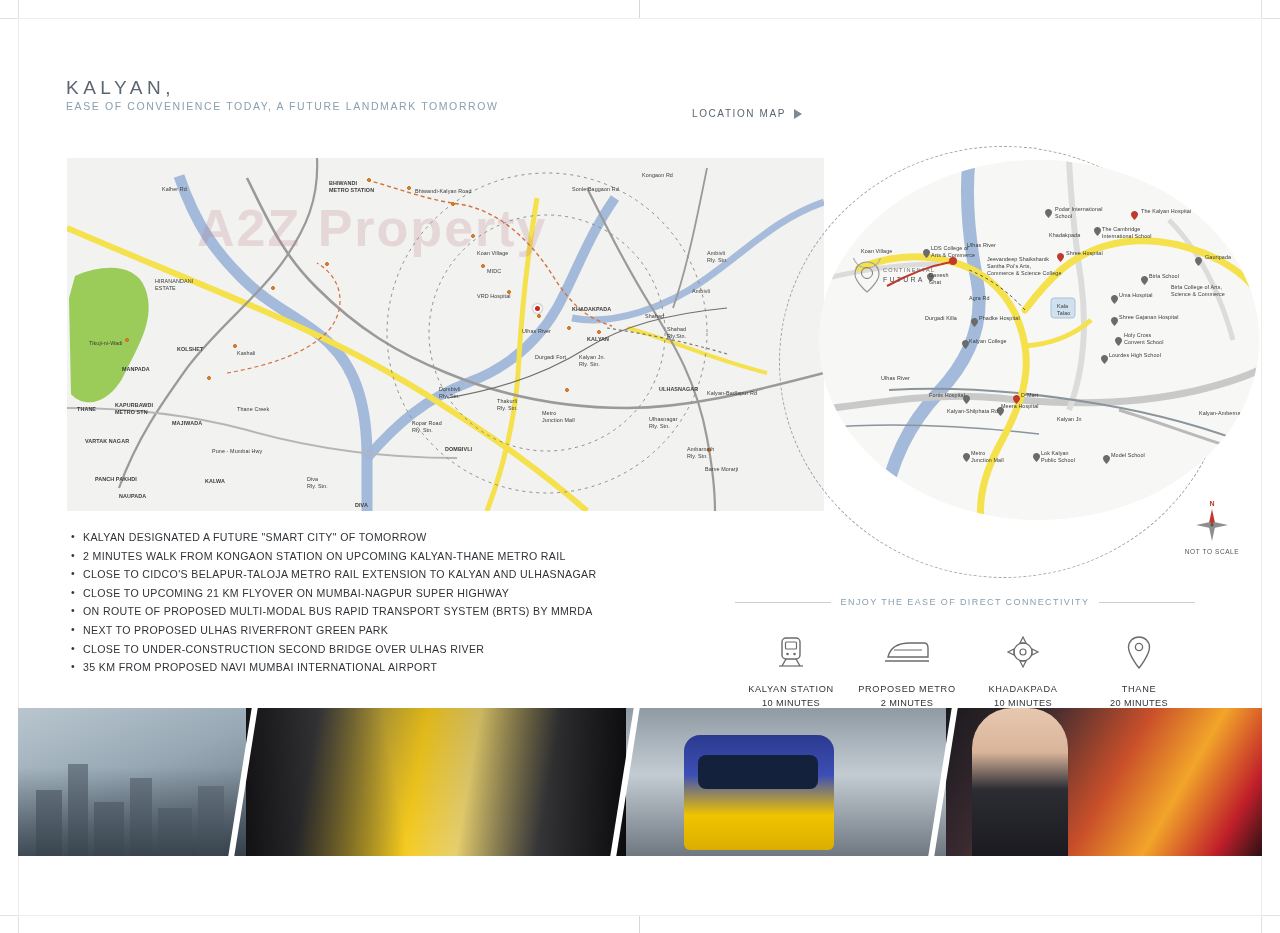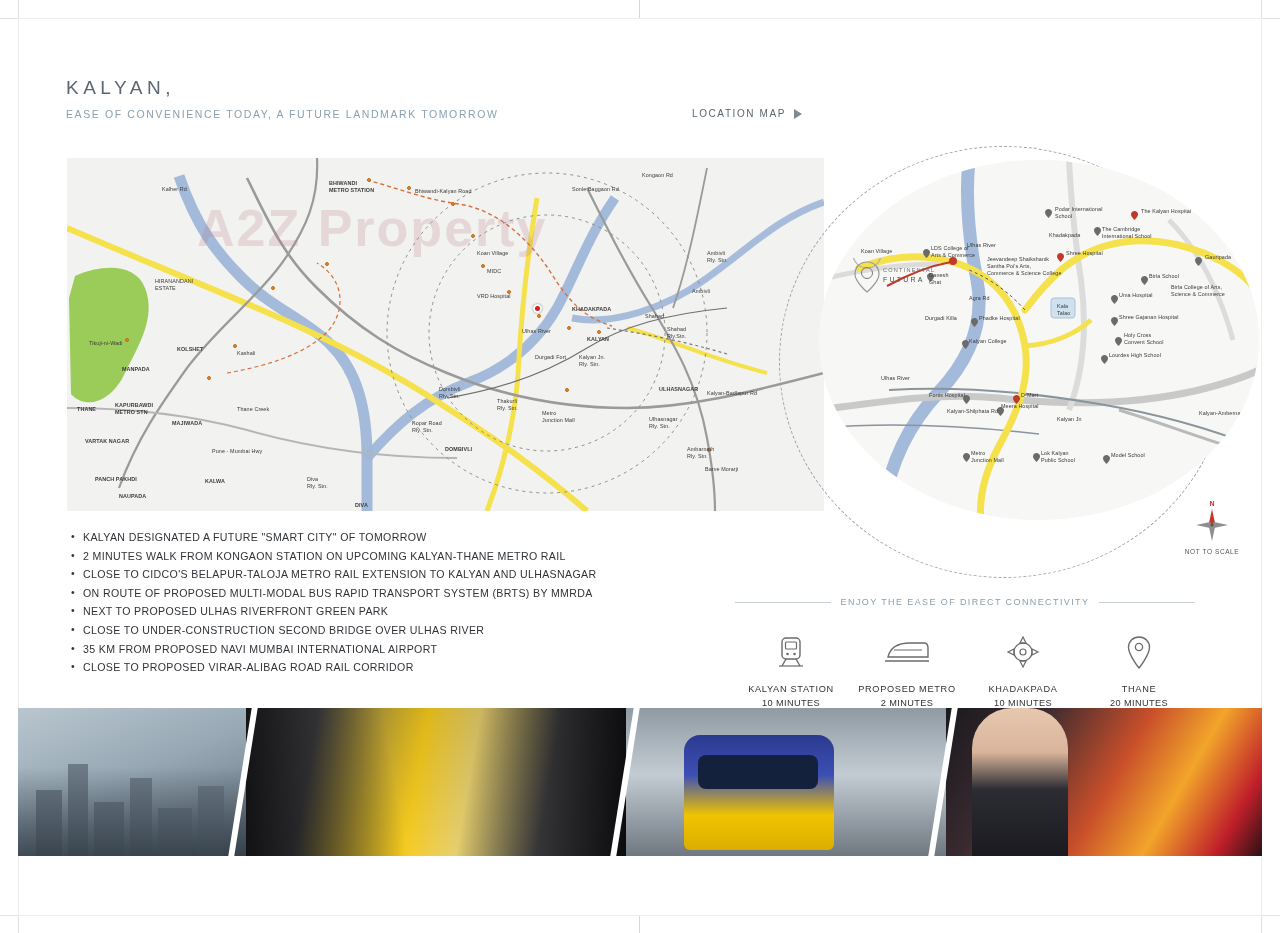--- a/index.html
+++ b/index.html
@@ -32,21 +32,21 @@
     background: #fff;
     border: 1px solid #ededed;
   }
 
   
   .title-block { position: absolute; left: 47px; top: 58px; }
   .title-main {
     font-size: 19px; letter-spacing: 4.5px; color: #5b6670; font-weight: 400;
   }
   .title-sub {
-    margin-top: 9px;
+    margin-top: 1px;
     font-size: 10.5px; letter-spacing: 1.6px; color: #8aa0b0; font-weight: 400;
   }
   .location-map-label {
     position: absolute; left: 673px; top: 89px;
     font-size: 10px; letter-spacing: 1.6px; color: #5b6670;
     display: flex; align-items: center; gap: 8px;
   }
   .loc-arrow {
     width: 0; height: 0;
     border-left: 8px solid #7d8a93;
@@ -526,25 +526,25 @@
           <circle cx="17" cy="17" r="1.6" fill="#555"></circle>
         </svg>
         <div class="not-to-scale">NOT TO SCALE</div>
       </div>
     </div>
 
     <ul class="bullets" id="highlight-list">
         <li>KALYAN DESIGNATED A FUTURE "SMART CITY" OF TOMORROW</li>
         <li>2 MINUTES WALK FROM KONGAON STATION ON UPCOMING KALYAN-THANE METRO RAIL</li>
         <li>CLOSE TO CIDCO'S BELAPUR-TALOJA METRO RAIL EXTENSION TO KALYAN AND ULHASNAGAR</li>
+        <li>CLOSE TO UPCOMING 21 KM FLYOVER ON MUMBAI-NAGPUR SUPER HIGHWAY</li>
         <li>ON ROUTE OF PROPOSED MULTI-MODAL BUS RAPID TRANSPORT SYSTEM (BRTS) BY MMRDA</li>
         <li>NEXT TO PROPOSED ULHAS RIVERFRONT GREEN PARK</li>
         <li>CLOSE TO UNDER-CONSTRUCTION SECOND BRIDGE OVER ULHAS RIVER</li>
         <li>35 KM FROM PROPOSED NAVI MUMBAI INTERNATIONAL AIRPORT</li>
-        <li>CLOSE TO PROPOSED VIRAR-ALIBAG ROAD RAIL CORRIDOR</li>
       </ul>
 
     <div class="connect">
       <div class="connect-head">
         <span class="rule"></span>
         <span>ENJOY THE EASE OF DIRECT CONNECTIVITY</span>
         <span class="rule"></span>
       </div>
 
       <div class="connect-items">

